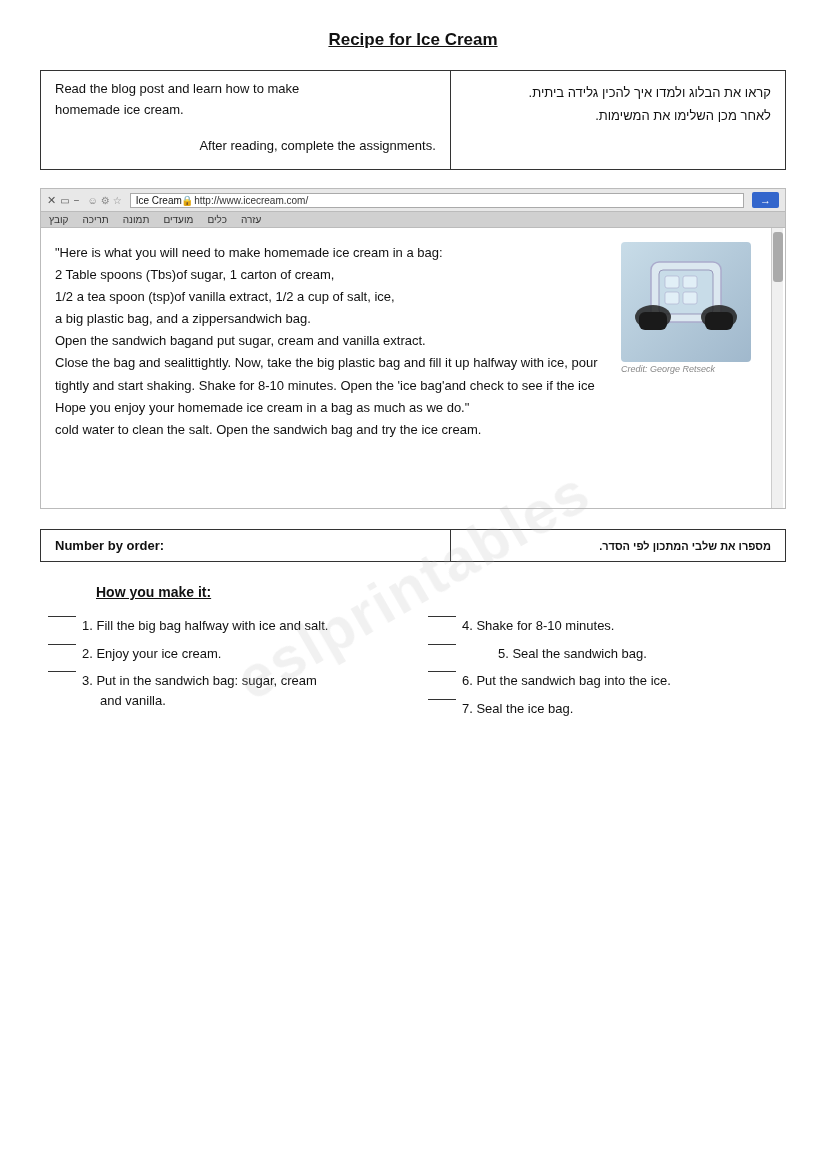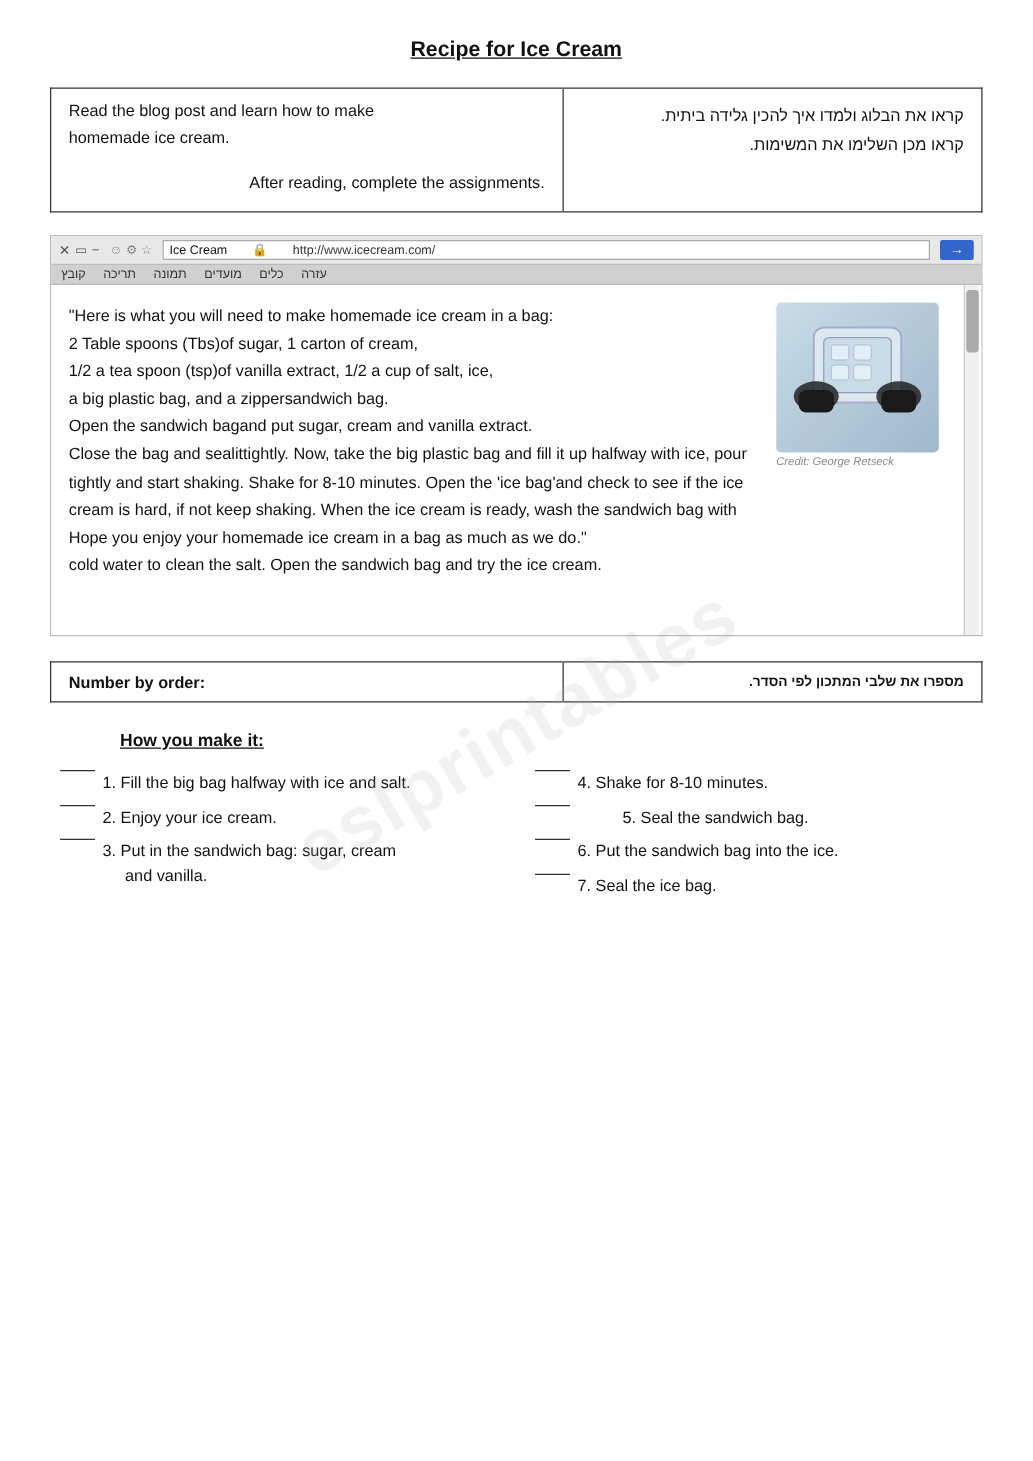--- a/index.html
+++ b/index.html
@@ -62,21 +62,21 @@
     .browser-bar-icons { display: flex; gap: 3px; align-items: center; margin-left: 4px; }
     .browser-bar-icons span { font-size: 10px; color: #888; }
     .address-bar {
       flex: 1;
       background: #fff;
       border: 1px solid #aaa;
       padding: 1px 5px;
       font-size: 10px;
       display: flex;
       align-items: center;
-      gap: 20px;
+      gap: 0;
       margin: 0 4px;
     }
     .address-text { font-size: 10px; color: #333; }
     .browser-go {
       background: #3366cc;
       color: #fff;
       border: none;
       padding: 2px 8px;
       font-size: 11px;
       cursor: pointer;
@@ -230,21 +230,21 @@
   <tbody>
       <tr>
     <td class="intro-left">
       <p>Read the blog post and learn how to make</p>
       <p>homemade ice cream.</p>
       <br>
       <p class="bold">After reading, complete the assignments.</p>
     </td>
     <td>
       <div>קראו את הבלוג ולמדו איך להכין גלידה ביתית.</div>
-      <div>קראו מכן השלימו את המשימות.</div>
+      <div>לאחר מכן השלימו את המשימות.</div>
     </td>
   </tr>
 </tbody>
   </table>
 
 <div class="browser-wrap">
 
   <div class="browser-bar">
     <span class="btn-x">✕</span>
     <span class="btn-sq">▭</span>
@@ -296,21 +296,20 @@
         <div class="credit-text">Credit: George Retseck</div>
       </div>
 
       <p>"Here is what you will need to make homemade ice cream in a bag:</p>
       <p> 2 Table spoons (Tbs)of sugar, 1 carton of cream,</p>
       <p>1/2 a tea spoon (tsp)of vanilla extract, 1/2 a cup of salt, ice,</p>
       <p>a big plastic bag, and a zippersandwich bag.</p>
       <p>Open the sandwich bagand put sugar, cream and vanilla extract.</p>
       <p>Close the bag and sealittightly. Now,  take the big plastic bag and fill it up halfway with ice, pour</p>
       <p>tightly and start shaking. Shake for 8-10 minutes. Open the 'ice bag'and check to see if the ice</p>
-      <p>cream is hard, if not keep shaking. When the ice cream is ready, wash the sandwich bag with</p>
       <p>Hope you enjoy your homemade ice cream in a bag as much as we do."</p>
       <p>cold water to clean the salt. Open the sandwich bag and try the ice cream.</p>
     </div>
     <div class="scrollbar">
       <div class="scrollbar-thumb"></div>
     </div>
   </div>
 </div>
 
 <table class="order-table">

